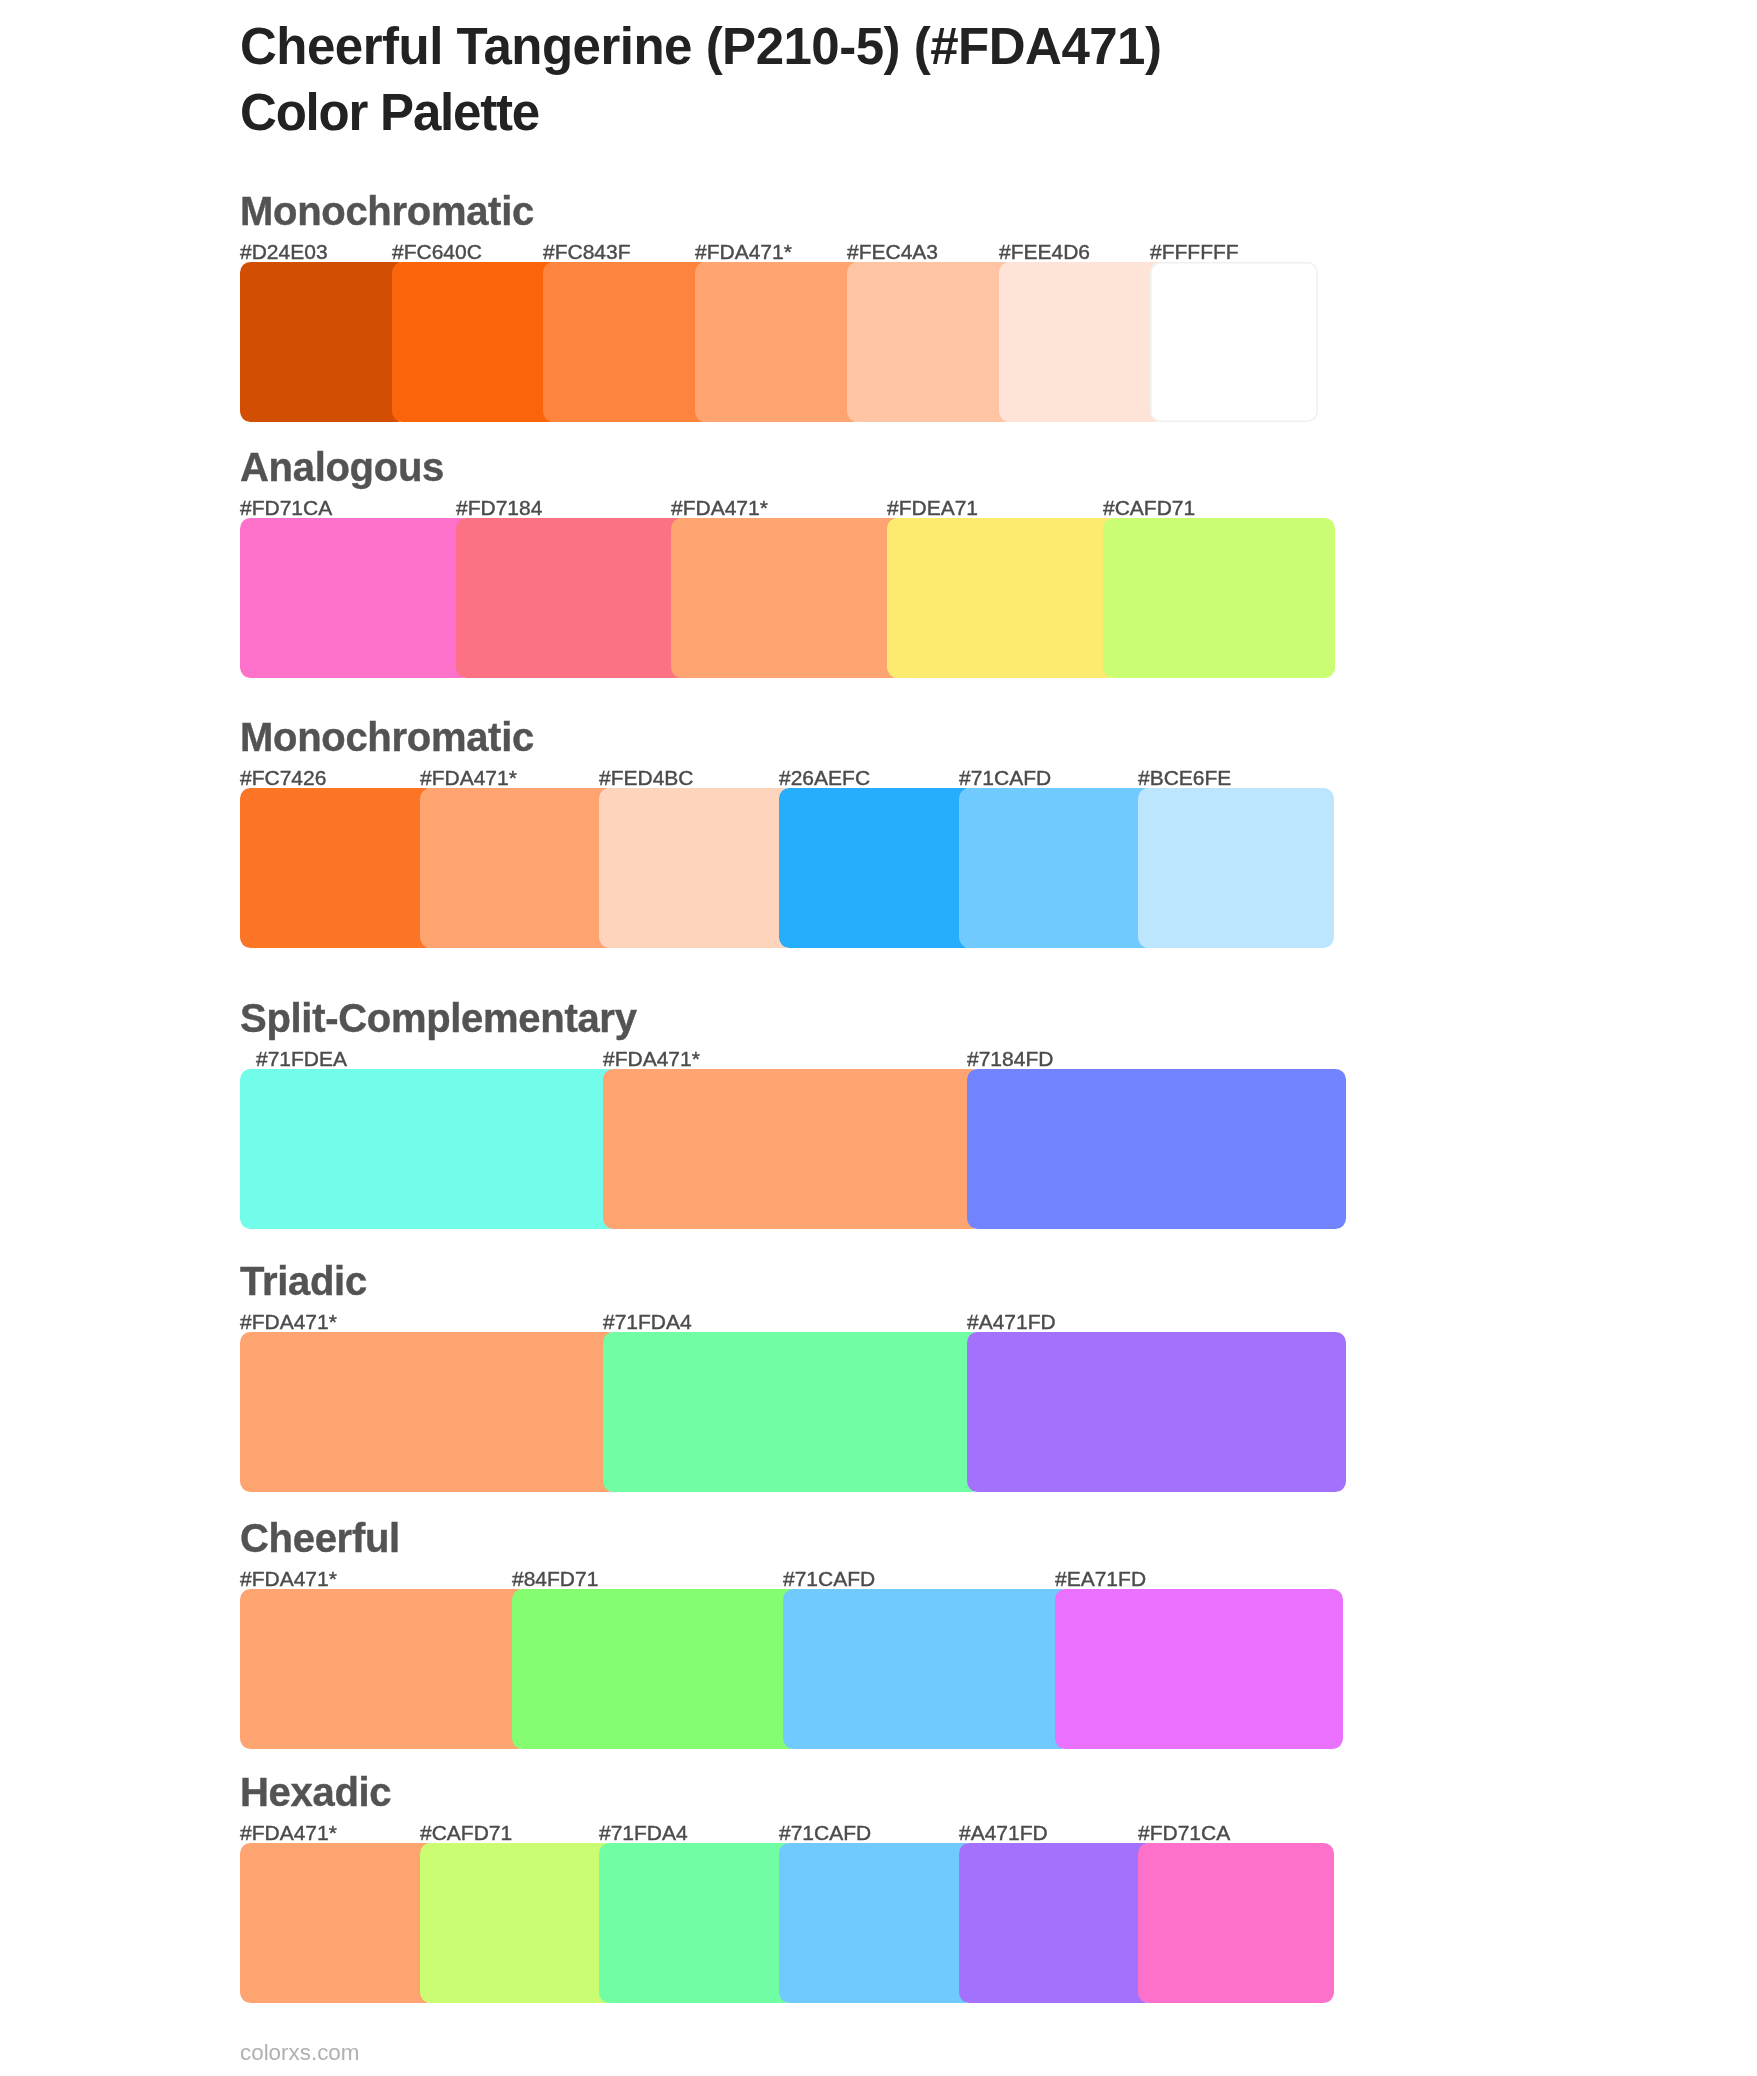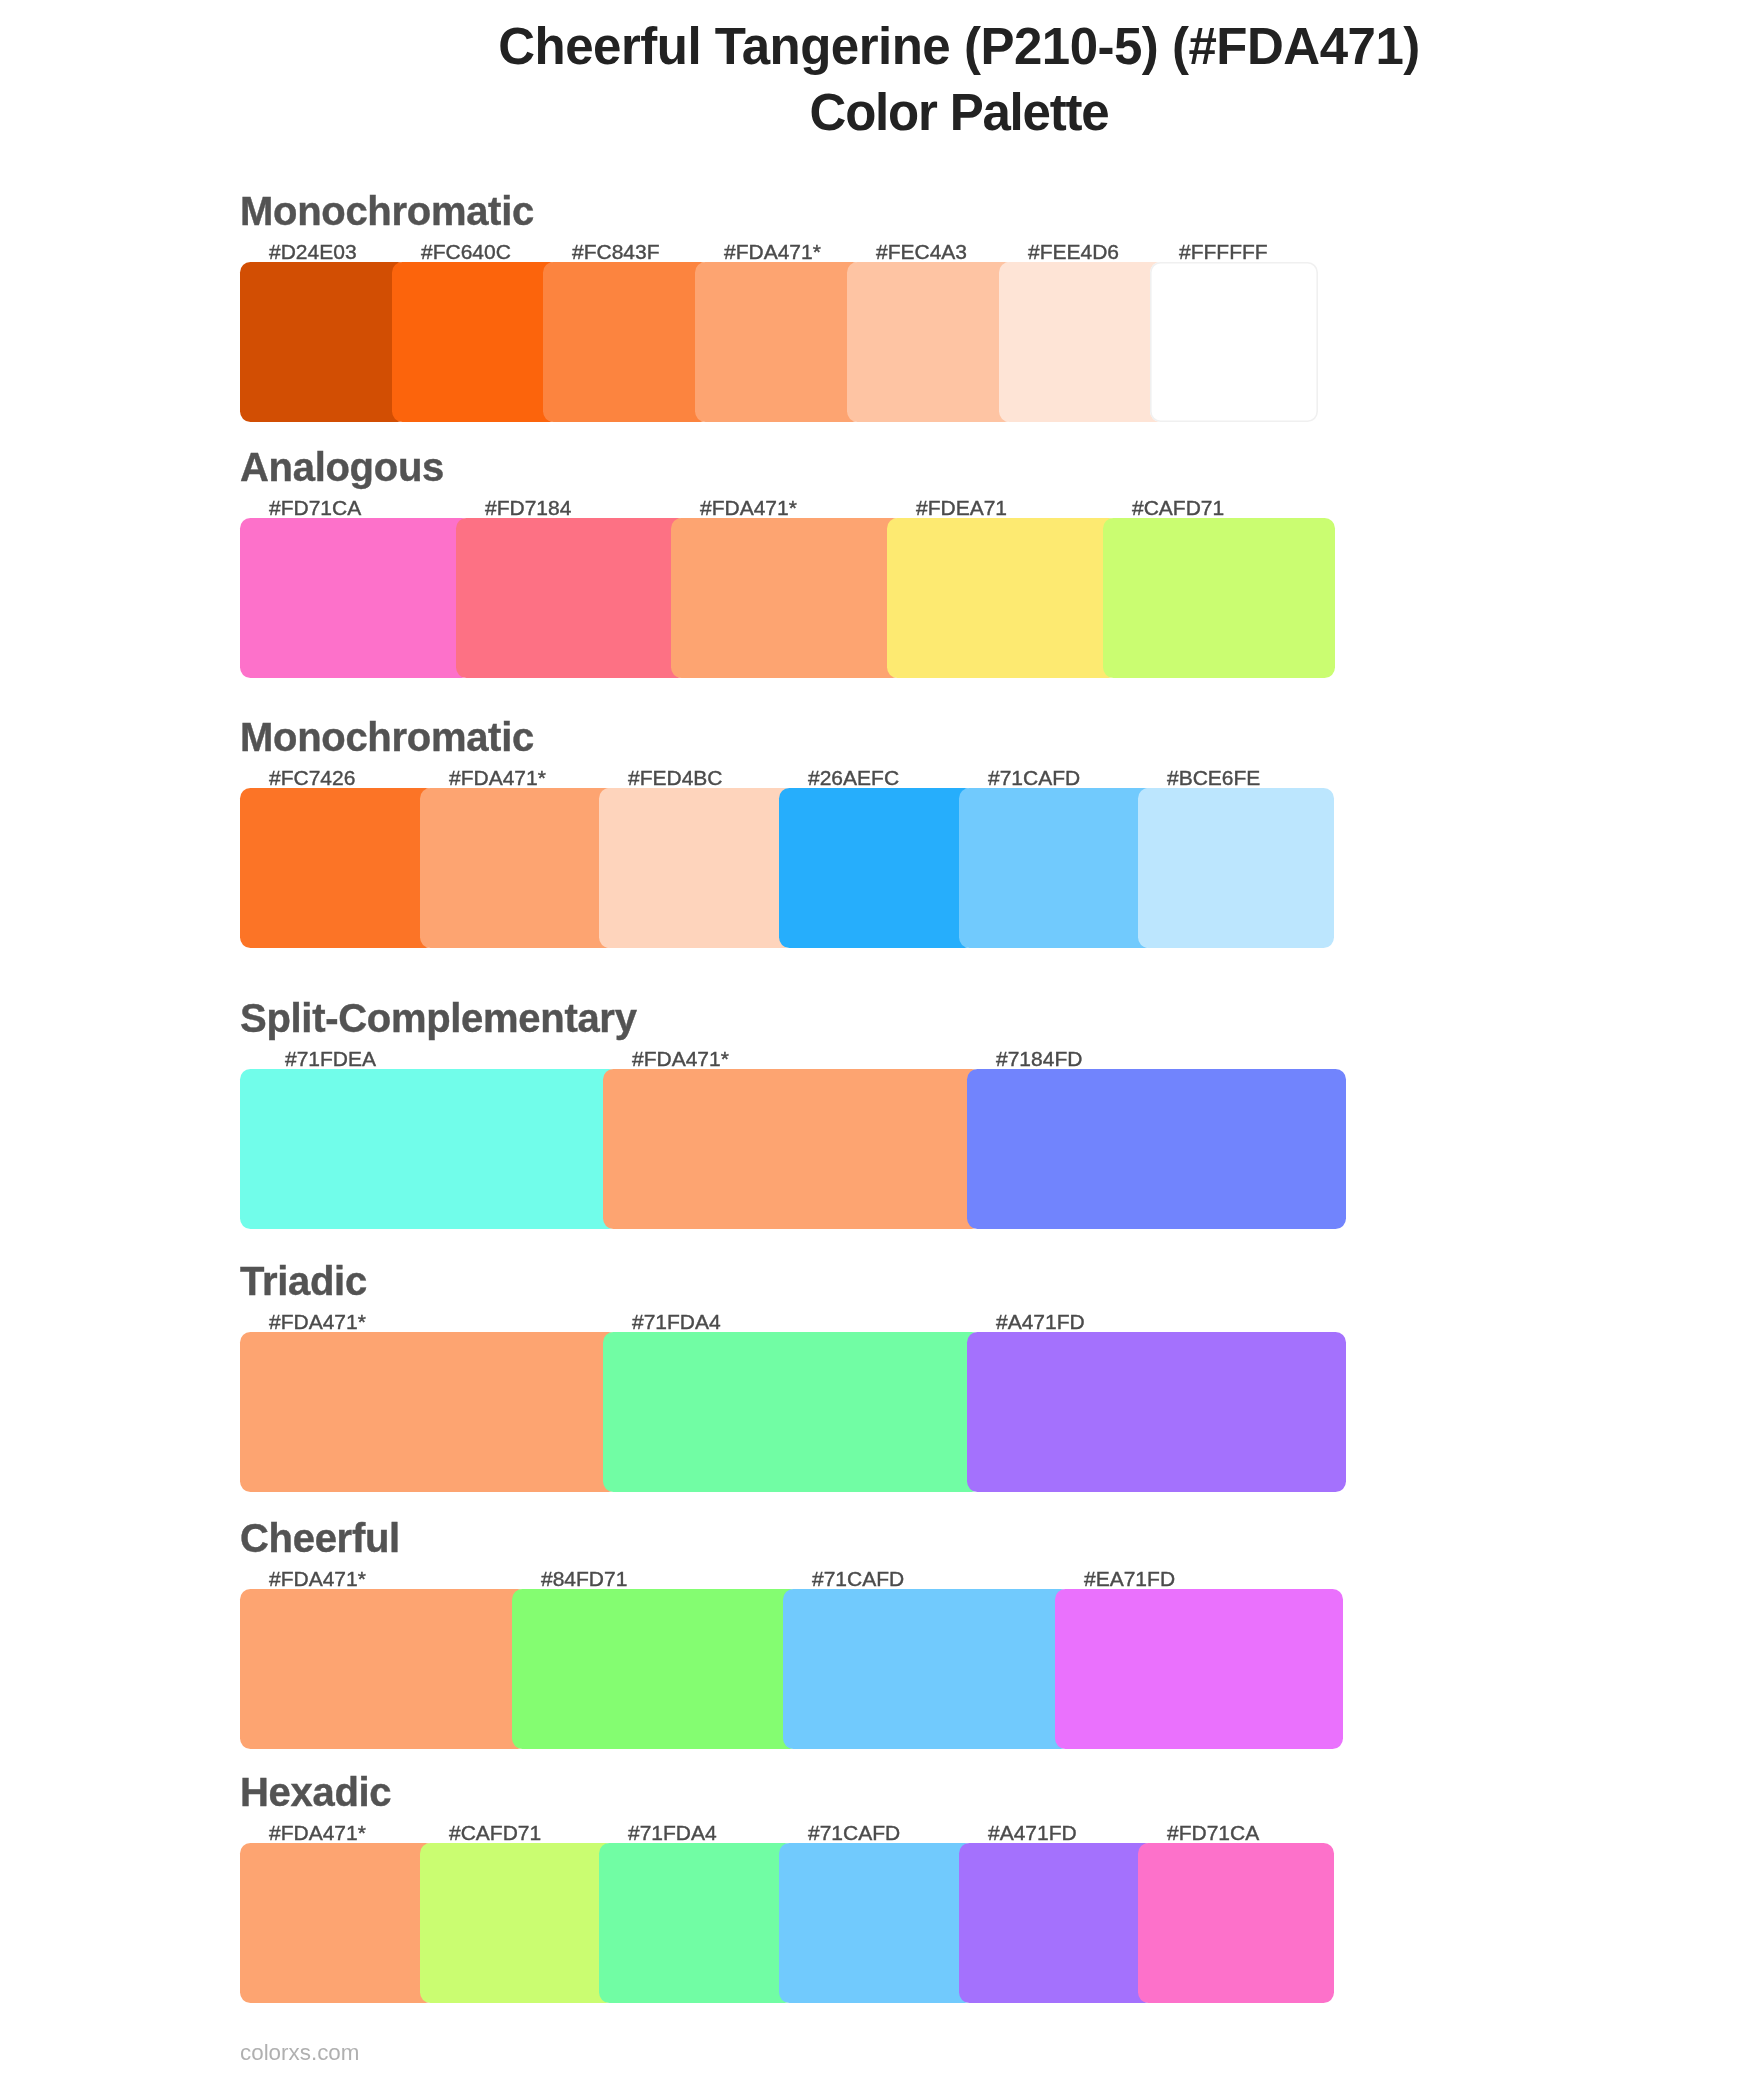--- a/index.html
+++ b/index.html
@@ -1,33 +1,33 @@
 <!DOCTYPE html>
 <html style="font-size:12.8px"><head>
 <meta charset="utf-8">
 <title>Cheerful Tangerine (P210-5) (#FDA471) Color Palette</title>
 <style>
   html,body{margin:0;padding:0;background:#ffffff;}
   body{width:1757px;height:2077px;overflow:hidden;
        font-family:"Liberation Sans",sans-serif;}
-  .page{position:relative;width:1757px;height:2077px;background:#ffffff;text-align:center;}
+  .page{position:relative;width:1757px;height:2077px;background:#ffffff;}
 
   
   .title-block{position:absolute;left:240px;top:14.4px;width:1438px;}
   .title-line{font-size:51px;font-weight:700;color:#222222;
               letter-spacing:-0.5px;line-height:66px;white-space:nowrap;}
   .title-line.second{letter-spacing:-1.2px;}
 
   
   .sect{position:absolute;left:240px;width:920px;}
   .sect-head{position:absolute;left:0;bottom:100%;margin:0 0 31px 0;
              white-space:nowrap;font-size:40px;font-weight:700;
              color:#535353;letter-spacing:-0.3px;line-height:40px;
              -webkit-text-stroke:0.4px #535353;}
-  .labels{position:absolute;left:0;bottom:100%;width:1078px;height:21px;margin-left:29px;}
+  .labels{position:absolute;left:0;bottom:100%;width:1078px;height:21px;}
   .lab{position:absolute;bottom:0;font-size:21px;line-height:21px;
        color:#4b4b4b;white-space:nowrap;
        -webkit-text-stroke:0.4px #4b4b4b;}
   .swrow{position:relative;width:1078px;height:160px;}
   .sw{position:absolute;top:0;height:160px;display:block;border-radius:10.4px;}
   .sw-white{box-shadow:inset 0 0 0 1.6px #f0f0f0;}
 
   
   .footer{position:absolute;left:240px;top:2040px;
           font-size:22.4px;line-height:25.6px;color:#b0b0b0;}

